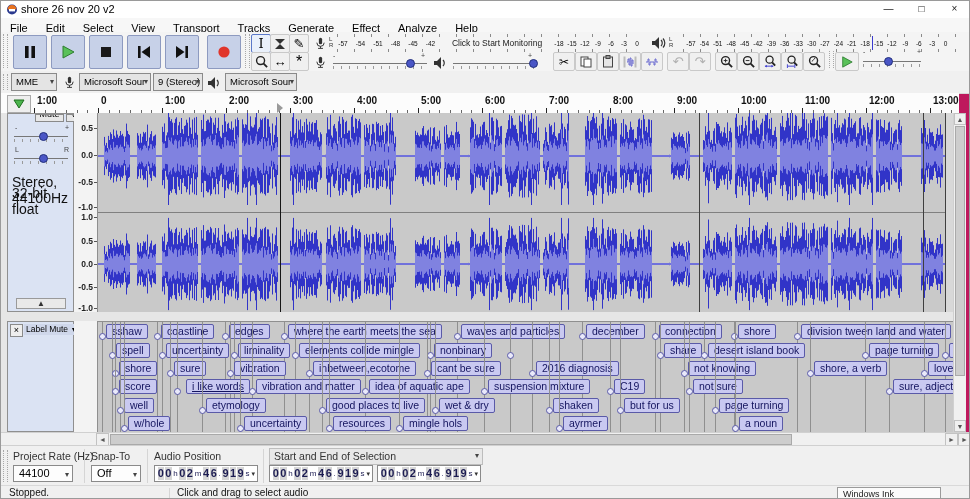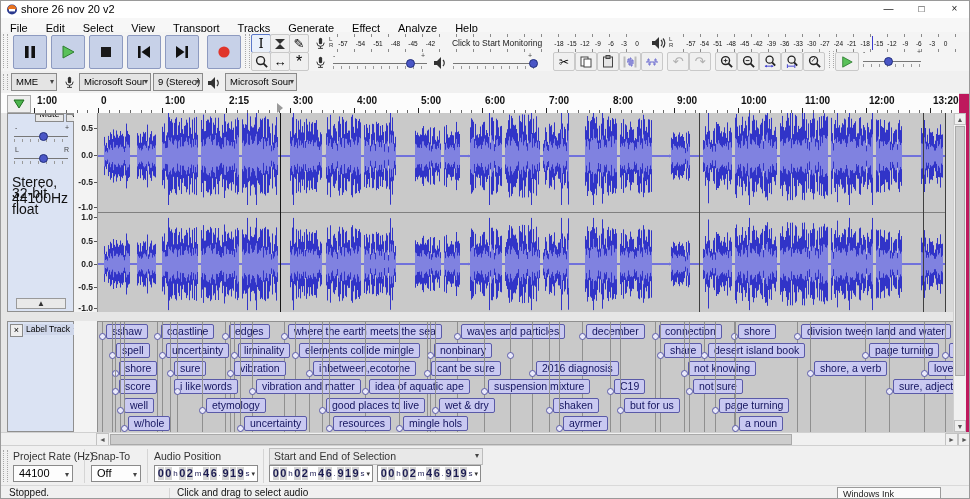--- a/index.html
+++ b/index.html
@@ -459,21 +459,21 @@
       <div class="tl-tick" style="left: 929.028px; height: 3px; background: rgb(102, 102, 102);"></div>
       <div class="tl-tick" style="left: 939.695px; height: 3px; background: rgb(102, 102, 102);"></div>
       <div class="tl-tick" style="left: 950.362px; height: 3px; background: rgb(102, 102, 102);"></div>
       <div class="tl-tick" style="left: 33px; height: 5px;"></div>
       <span class="tl-label" style="left: 36px;">1:00</span>
       <div class="tl-tick" style="left: 97px; height: 5px;"></div>
       <span class="tl-label" style="left: 100px;">0</span>
       <div class="tl-tick" style="left: 161px; height: 5px;"></div>
       <span class="tl-label" style="left: 164px;">1:00</span>
       <div class="tl-tick" style="left: 225px; height: 5px;"></div>
-      <span class="tl-label" style="left: 228px;">2:15</span>
+      <span class="tl-label" style="left: 228px;">2:00</span>
       <div class="tl-tick" style="left: 289px; height: 5px;"></div>
       <span class="tl-label" style="left: 292px;">3:00</span>
       <div class="tl-tick" style="left: 353px; height: 5px;"></div>
       <span class="tl-label" style="left: 356px;">4:00</span>
       <div class="tl-tick" style="left: 417px; height: 5px;"></div>
       <span class="tl-label" style="left: 420px;">5:00</span>
       <div class="tl-tick" style="left: 481px; height: 5px;"></div>
       <span class="tl-label" style="left: 484px;">6:00</span>
       <div class="tl-tick" style="left: 545px; height: 5px;"></div>
       <span class="tl-label" style="left: 548px;">7:00</span>
@@ -481,21 +481,21 @@
       <span class="tl-label" style="left: 612px;">8:00</span>
       <div class="tl-tick" style="left: 673px; height: 5px;"></div>
       <span class="tl-label" style="left: 676px;">9:00</span>
       <div class="tl-tick" style="left: 737px; height: 5px;"></div>
       <span class="tl-label" style="left: 740px;">10:00</span>
       <div class="tl-tick" style="left: 801px; height: 5px;"></div>
       <span class="tl-label" style="left: 804px;">11:00</span>
       <div class="tl-tick" style="left: 865px; height: 5px;"></div>
       <span class="tl-label" style="left: 868px;">12:00</span>
       <div class="tl-tick" style="left: 929px; height: 5px;"></div>
-      <span class="tl-label" style="left: 932px;">13:20</span>
+      <span class="tl-label" style="left: 932px;">13:00</span>
       <div style="position: absolute; left: 276px; bottom: 0px; width: 0px; height: 0px; border-top: 5px solid transparent; border-bottom: 5px solid transparent; border-left: 6px solid rgb(154, 154, 154);"></div>
     </div>
 
   <div class="abs tracks">
 
     <div class="panel" style="left:6px;top:0;width:67px;height:199px">
       <div class="mutesolo" style="left:3px;top:0;width:29px">
           <span>Mute</span>
         </div>
       <div class="mutesolo" style="left:34px;top:0;width:29px">
@@ -553,21 +553,21 @@
         </svg>
       <div class="abs" style="left:848px;top:0;width:13px;height:199px;background:#d8d8d8"></div>
       <div class="clipline" style="left:601px"></div>
       <div class="clipline" style="left:825px"></div>
       <div class="clipline" style="left:847px"></div>
       <div class="cursorline" style="left:182px"></div>
     </div>
 
     <div class="panel" style="left:6px;top:208px;width:67px;height:111px">
       <div class="abs" style="left:2px;top:2px;width:11px;height:11px;border:1px solid #8a8a8a;background:#eee;font-size:9px;line-height:10px;text-align:center">×</div>
-      <div class="abs" style="left:16px;top:2px;width:48px;height:11px;background:#cfd7ea;font-size:8.5px;line-height:11px;padding-left:2px;white-space:nowrap;overflow:hidden"><span>Label Track</span> <span style="font-size:7px">▼</span></div>
+      <div class="abs" style="left:16px;top:2px;width:48px;height:11px;background:#cfd7ea;font-size:8.5px;line-height:11px;padding-left:2px;white-space:nowrap;overflow:hidden"><span>Label Mute</span> <span style="font-size:7px">▼</span></div>
     </div>
     <div class="ruler" style="left:73px;top:208px;width:24px;height:111px"></div>
 
     <div class="labelbox" id="labelbox">
         <div class="stalk" style="left: 4px;"></div>
         <div class="pill" style="left: 8px; top: 2px;">sshaw</div>
         <span class="handle" style="left: 1px; top: 11px;"></span>
         <div class="stalk" style="left: 59px;"></div>
         <div class="pill" style="left: 63px; top: 2px;">coastline</div>
         <span class="handle" style="left: 56px; top: 11px;"></span>
@@ -645,21 +645,21 @@
         <div class="stalk" style="left: 712px;"></div>
         <div class="pill" style="left: 716px; top: 39px;">shore, a verb</div>
         <span class="handle" style="left: 709px; top: 48px;"></span>
         <div class="stalk" style="left: 826px;"></div>
         <div class="pill" style="left: 830px; top: 39px;">love</div>
         <span class="handle" style="left: 823px; top: 48px;"></span>
         <div class="stalk" style="left: 17px;"></div>
         <div class="pill" style="left: 21px; top: 57px;">score</div>
         <span class="handle" style="left: 14px; top: 66px;"></span>
         <div class="stalk" style="left: 79px;"></div>
-        <div class="pill" style="left: 76px; top: 57px;">i like words</div>
+        <div class="pill" style="left: 88px; top: 57px; text-decoration: underline;">i like words</div>
         <span class="handle" style="left: 76px; top: 66px;"></span>
         <div class="stalk" style="left: 154px;"></div>
         <div class="pill" style="left: 158px; top: 57px;">vibration and matter</div>
         <span class="handle" style="left: 151px; top: 66px;"></span>
         <div class="stalk" style="left: 267px;"></div>
         <div class="pill" style="left: 271px; top: 57px;">idea of aquatic ape</div>
         <span class="handle" style="left: 264px; top: 66px;"></span>
         <div class="stalk" style="left: 386px;"></div>
         <div class="pill" style="left: 390px; top: 57px;">suspension mixture</div>
         <span class="handle" style="left: 383px; top: 66px;"></span>

